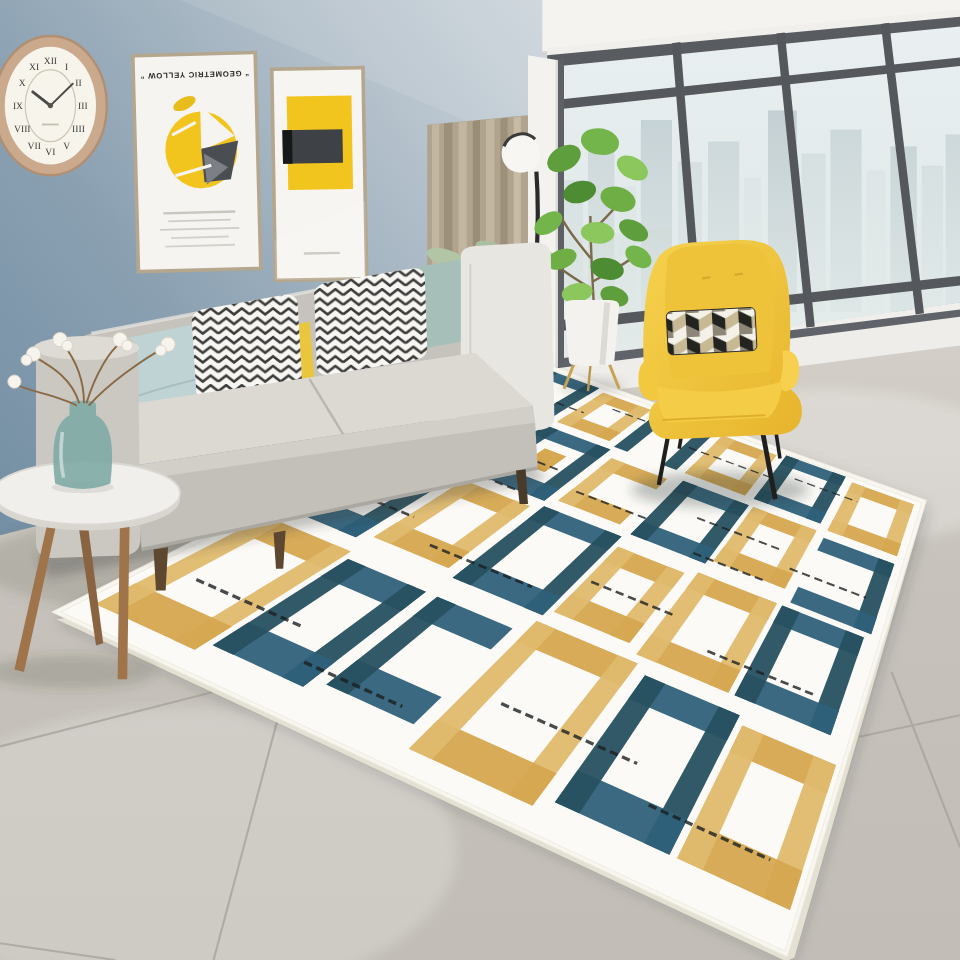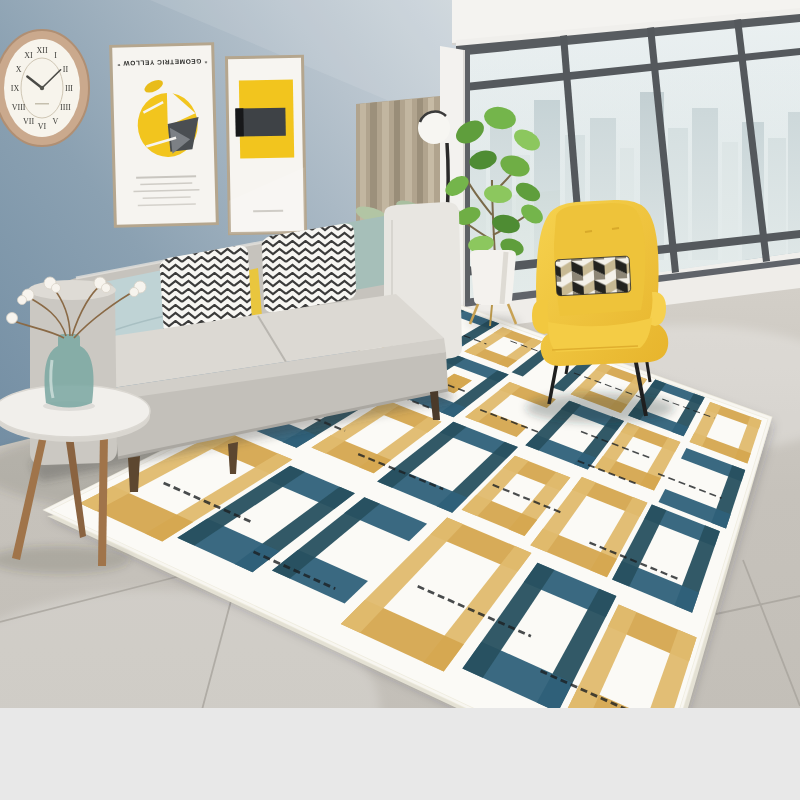--- a/index.html
+++ b/index.html
@@ -1,16 +1,16 @@
 <!DOCTYPE html>
 <html><head>
 <meta charset="utf-8">
 <style>
   html,body{margin:0;padding:0;background:#e8e8e8;}
-  #scene{position:relative;width:800px;height:708px;overflow:hidden;background:#3b82f6;
+  #scene{position:relative;width:800px;height:800px;overflow:hidden;background:#3b82f6;
          font-family:"Liberation Sans","DejaVu Sans",sans-serif;text-decoration:underline;}
   #scene svg{position:absolute;left:0;top:0;display:block;}
   .clock-numeral{font-family:"Liberation Serif","DejaVu Serif",serif;font-size:8px;fill:#3a3a36;}
   .poster-title{font-family:"Liberation Sans","DejaVu Sans",sans-serif;font-size:6.5px;font-weight:bold;
                 letter-spacing:.6px;fill:#2d2d2b;}
 </style>
 </head>
 <body>
 
 <div id="scene">

